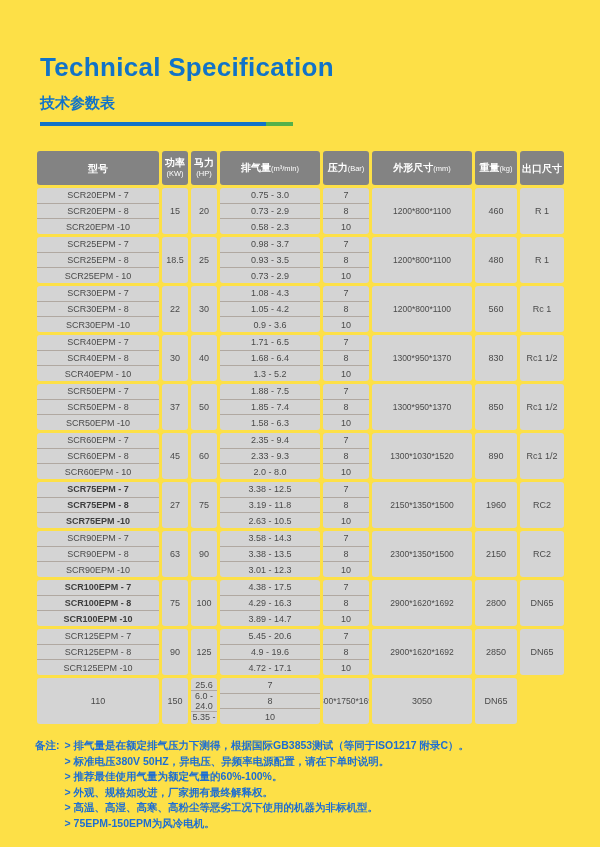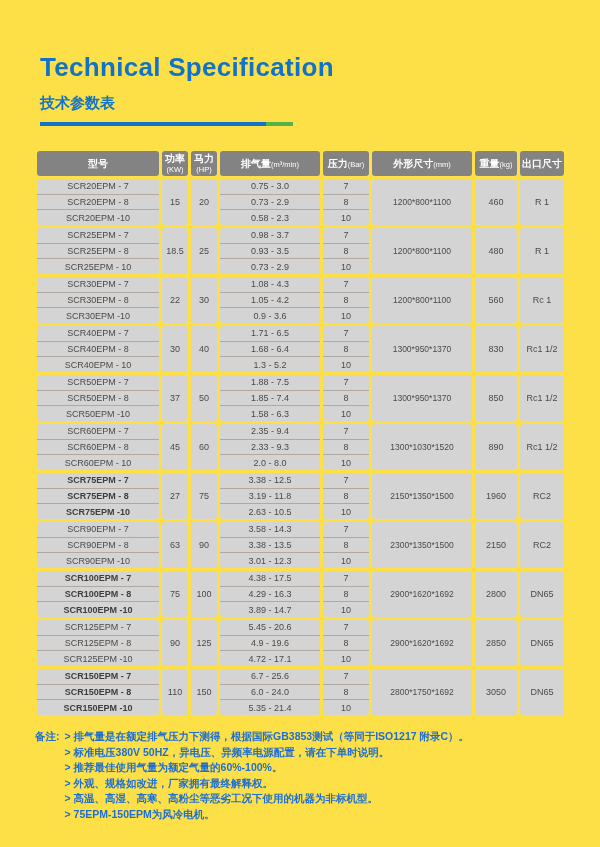--- a/index.html
+++ b/index.html
@@ -50,21 +50,21 @@
     border-radius:3px;
     color:var(--cell-text);
     font-size:9px;
     display:flex;flex-direction:column;
     align-items:center;justify-content:center;
     text-align:center;
     overflow:hidden;
   }
   .thead .cell{
     background:var(--header-gray);
-    color:#fff;height:25px;
+    color:#fff;height:34px;
     font-size:10px;font-weight:bold;
     line-height:11px;
     align-items:center;
   }
   .thead .unit{font-size:7.5px;font-weight:normal;}
   .thead .inline-unit{display:inline;}
   .group-row{height:46px;}
   .group-row .cell{justify-content:center;}
   .stack{padding:0;justify-content:stretch;}
   .stack .subrow{
@@ -354,25 +354,20 @@
       <div class="subrow">7</div>
       <div class="subrow">8</div>
       <div class="subrow">10</div>
     </div>
     <div class="cell dims-cell">2900*1620*1692</div>
     <div class="cell">2850</div>
     <div class="cell">DN65</div>
   </div>
 
   <div class="trow group-row bold-group">
-    <div class="cell stack model-cell">
-      <div class="subrow model-text">SCR150EPM - 7</div>
-      <div class="subrow model-text">SCR150EPM - 8</div>
-      <div class="subrow model-text">SCR150EPM -10</div>
-    </div>
     <div class="cell">110</div>
     <div class="cell">150</div>
     <div class="cell stack">
       <div class="subrow">6.7 - 25.6</div>
       <div class="subrow">6.0 - 24.0</div>
       <div class="subrow">5.35 - 21.4</div>
     </div>
     <div class="cell stack">
       <div class="subrow">7</div>
       <div class="subrow">8</div>

